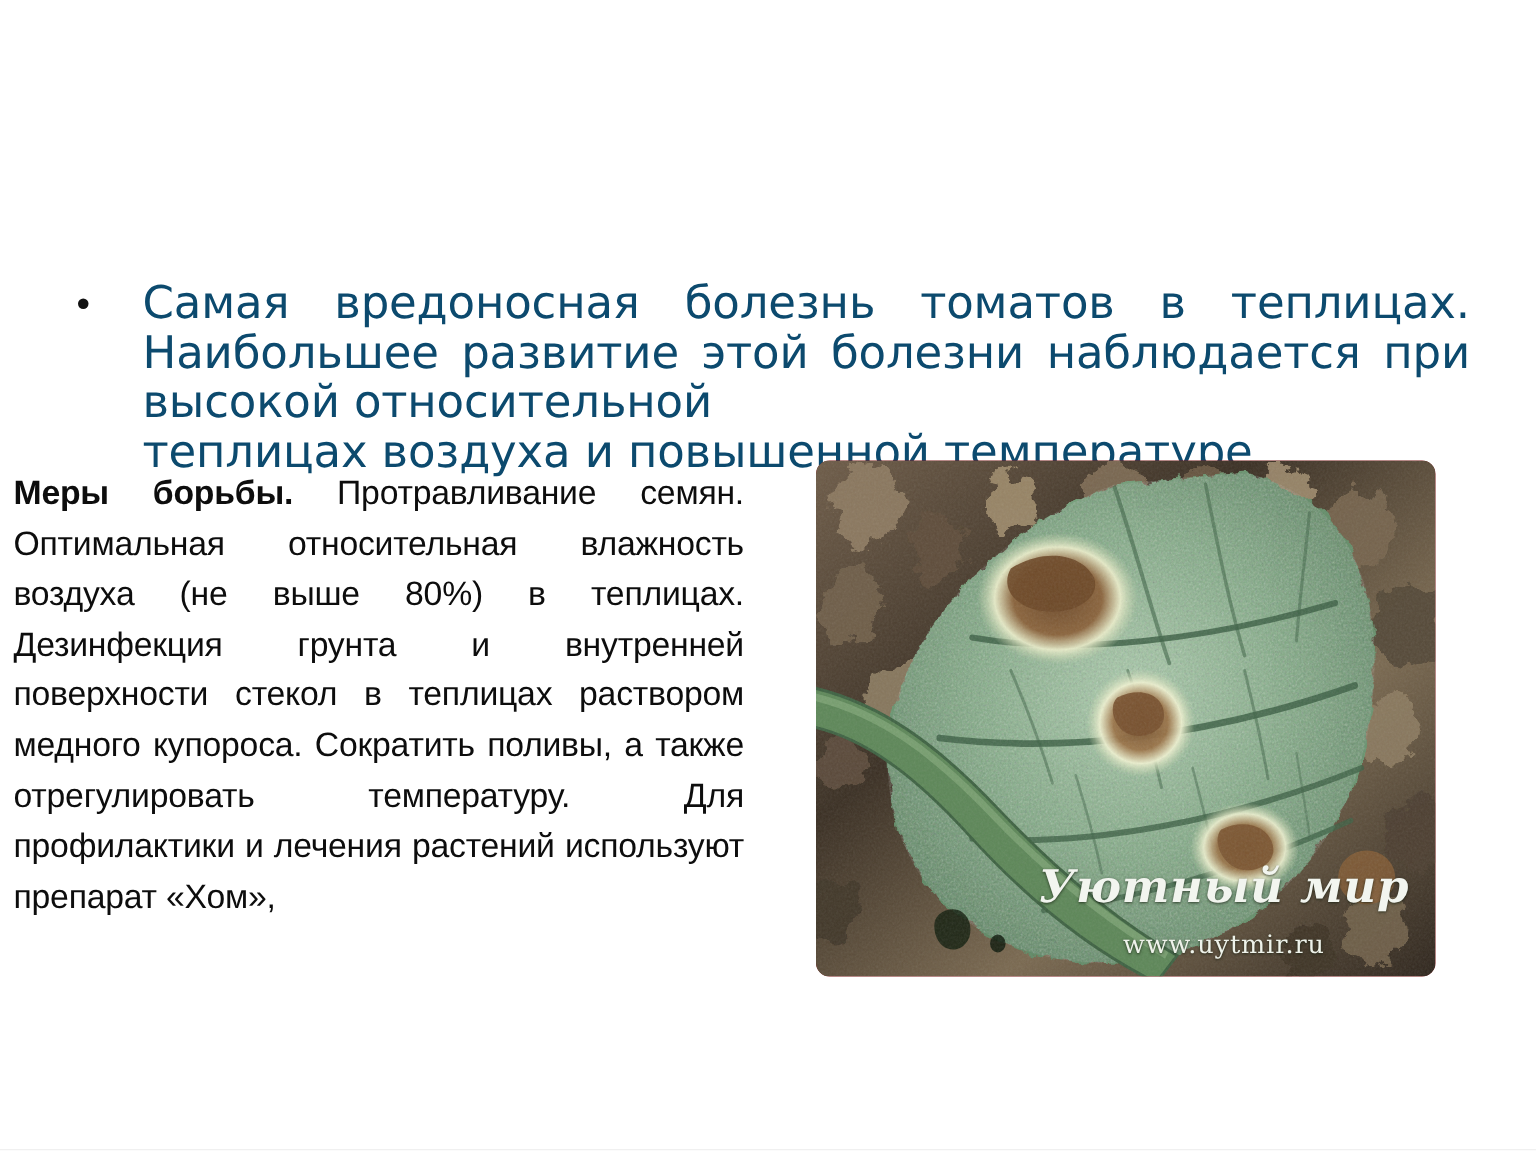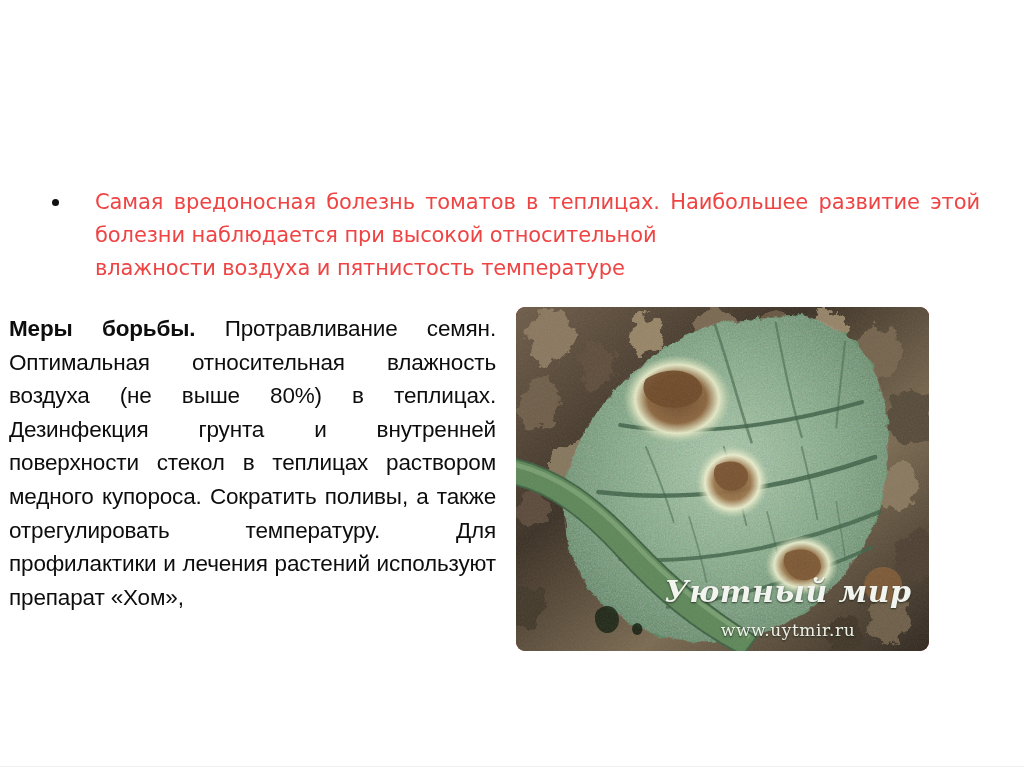--- a/index.html
+++ b/index.html
@@ -58,25 +58,25 @@
     width: 7px;
     height: 7px;
     border-radius: 50%;
     background: #111111;
     margin-top: 13px;
     margin-right: 36px;
   }
   .bullet-text {
     flex: 1 1 auto;
     font-family: "DejaVu Sans", "Liberation Sans", sans-serif;
-    font-size: 21px;
+    font-size: 30px;
     line-height: 33px;
     text-align: justify;
     text-justify: inter-word;
-    color: #ef4444;
+    color: #0c4a6e;
     letter-spacing: -0.1px;
   }
   .bullet-text .lastline {
     display: block;
   }
 
   
   .body-col {
     position: absolute;
     left: 9px;
@@ -92,21 +92,21 @@
   .body-col b {
     font-weight: 700;
   }
   .body-col .tail {
     text-align: left;
   }
 
   
   .photo {
     position: absolute;
-    left: 516px;
+    left: 544px;
     top: 307px;
     width: 413px;
     height: 344px;
     border-radius: 9px;
     overflow: hidden;
     background: #7f1d1d;
   }
   .photo svg {
     display: block;
     width: 100%;
@@ -152,21 +152,21 @@
 </head>
 <body>
 
 <div class="slide">
 
 
   <div class="bullet-row">
     <div class="bullet-dot"></div>
     <div class="bullet-text">
       <span>Самая вредоносная болезнь томатов в теплицах. Наибольшее развитие этой болезни  наблюдается при высокой относительной</span>
-      <span class="lastline">влажности воздуха и  пятнистость температуре</span>
+      <span class="lastline">теплицах воздуха и  повышенной температуре</span>
     </div>
   </div>
 
   <div class="body-col">
     <p style="margin:0;"><b>Меры борьбы.</b><span> Протравливание семян. Оптимальная относительная влажность воздуха (не выше 80%) в теплицах. Дезинфекция грунта и внутренней поверхности стекол в теплицах раствором медного купороса. Сократить поливы, а также отрегулировать температуру. Для профилактики и лечения растений используют препарат «Хом»,</span></p>
   </div>
 
   <div class="photo">
     <svg viewBox="0 0 477 344" preserveAspectRatio="none">
       <defs>

